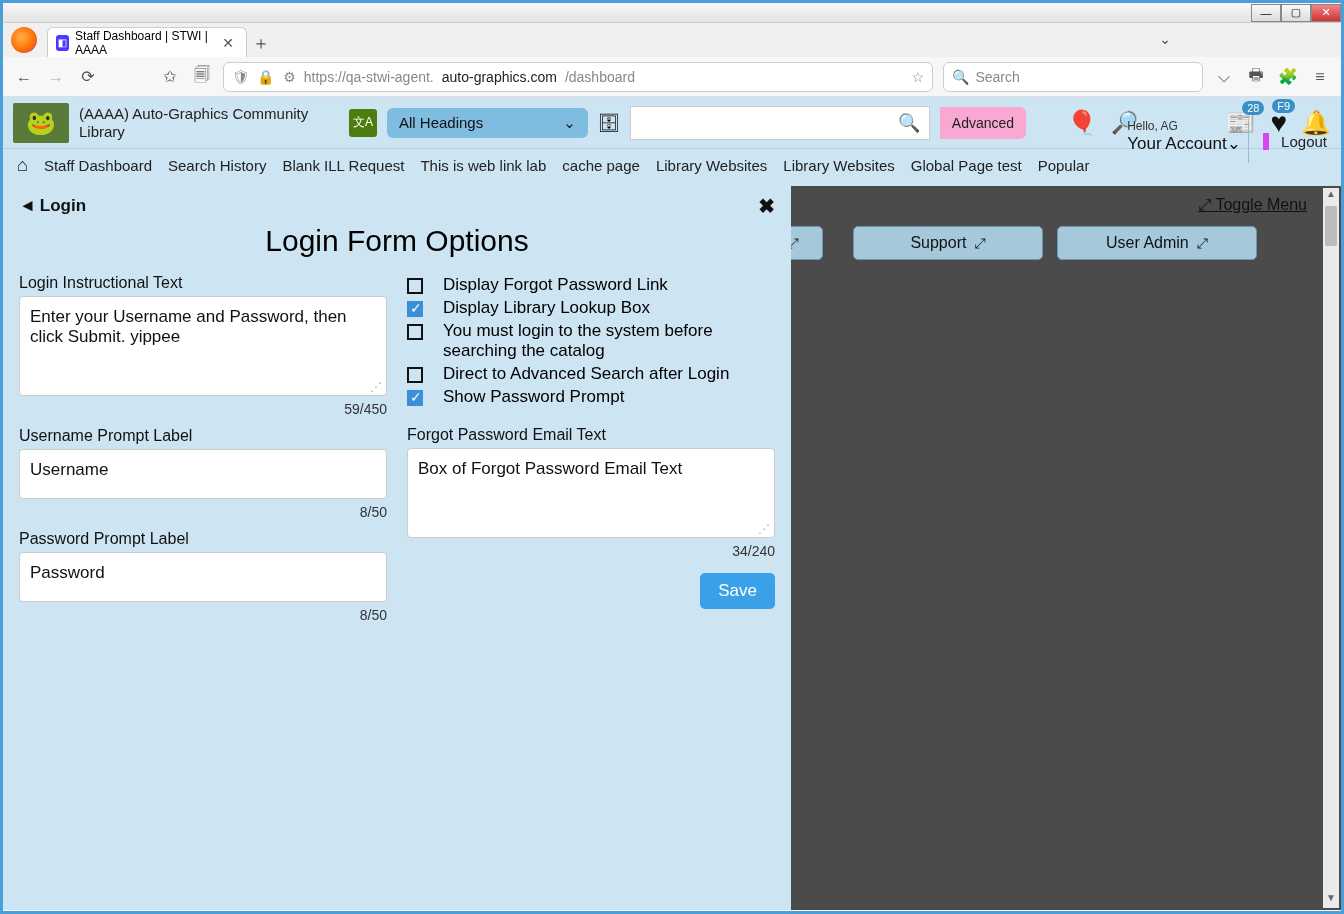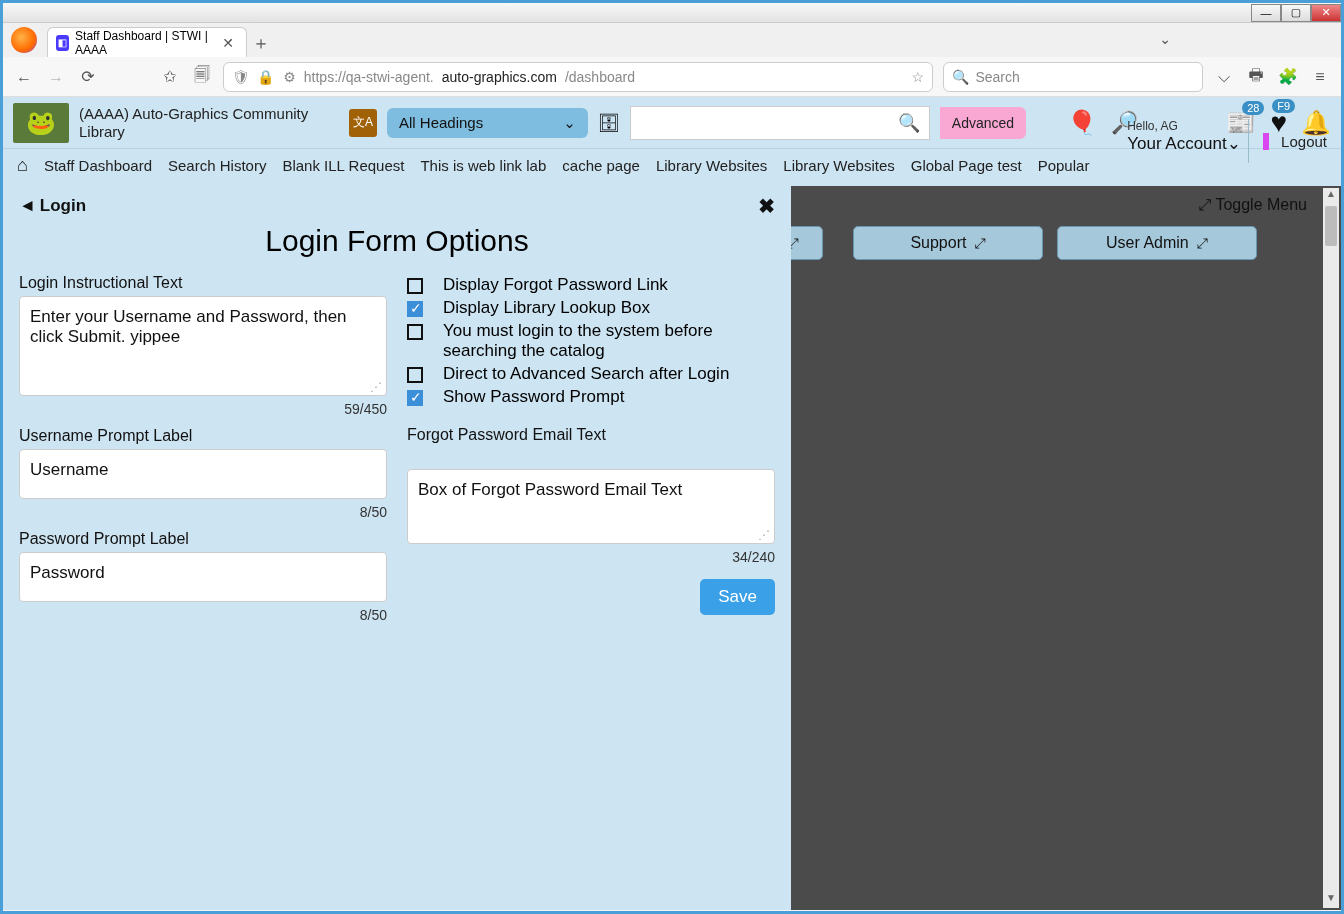--- a/index.html
+++ b/index.html
@@ -95,21 +95,21 @@
     display:flex;align-items:center;
     padding:4px 10px; gap:10px;
     border-bottom:1px solid #b5d2e5;
     height:52px;
   }
   .site-logo {
     width:56px;height:40px;background:#5a7a3a;border-radius:2px;
     display:flex;align-items:center;justify-content:center;font-size:24px;
   }
   .site-title{font-size:15px;color:#222;line-height:1.2;width:260px;}
-  .lang-icon{width:28px;height:28px;background:#a16207;color:#fff;display:flex;align-items:center;justify-content:center;font-size:12px;border-radius:3px;}
+  .lang-icon{width:28px;height:28px;background:#4d7c0f;color:#fff;display:flex;align-items:center;justify-content:center;font-size:12px;border-radius:3px;}
   .heading-dropdown{
     background:#7fbde0;border-radius:6px;padding:6px 12px;display:flex;align-items:center;gap:80px;
     color:#111;font-size:15px;
   }
   .db-icon{width:22px;display:flex;align-items:center;justify-content:center;font-size:18px;}
   .site-search{
     flex:0 0 300px;height:34px;background:#fff;border:1px solid #ccc;
     display:flex;align-items:center;padding:0 8px;
   }
   .site-search .mag{margin-left:auto;color:#2a8fd0;font-size:18px;}
@@ -140,21 +140,21 @@
   .account-block .hello{font-size:12px;color:#333;}
   .account-block .acc{font-size:17px;color:#111;}
   .logout-link{position:absolute;right:14px;top:-16px;font-size:15px;color:#222;border-left:6px solid #d946ef;padding-left:12px;}
   .account-sep{position:absolute;right:92px;top:-30px;height:44px;border-left:1px solid #9bc;}
   
   .content-area{position:relative;height:calc(100% - 20px - 34px - 40px - 52px - 38px);}
   .backdrop{
     position:absolute;inset:0;background:#4b4b4b;
   }
   .toggle-menu{
-    position:absolute;right:34px;top:10px;color:#111;font-size:16px;
+    position:absolute;right:34px;top:10px;color:#111;text-decoration:underline;font-size:16px;
   }
   .toggle-menu::before{content:"⤢ ";text-decoration:none;}
   .dash-btn{
     position:absolute;top:40px;height:34px;
     background:#a6c8db;border:1px solid #6997b1;border-radius:5px;
     display:flex;align-items:center;justify-content:center;gap:8px;
     font-size:16px;color:#111;padding:0 16px;
   }
   .dash-btn .exp{font-size:14px;}
   .dash1{left:760px;width:60px;}
@@ -353,21 +353,21 @@
         <div class="chk-row">
           <span class="chk"></span>
           <span>Direct to Advanced Search after Login</span>
         </div>
         <div class="chk-row">
           <span class="chk checked"></span>
           <span>Show Password Prompt</span>
         </div>
         <div class="fld-label" style="margin-top:19px">Forgot Password Email Text</div>
         <div class="ta-resize">
-          <textarea class="ta big" style="height: 75px; margin-top: 21px;">Box of Forgot Password Email Text</textarea>
+          <textarea class="ta big" style="height: 90px;">Box of Forgot Password Email Text</textarea>
           <span class="ta-grip">⋰</span>
         </div>
         <div class="counter">34/240</div>
         <button class="save-btn">Save</button>
       </div>
     </div>
   </div>
 </div>
 
 </body></html>

